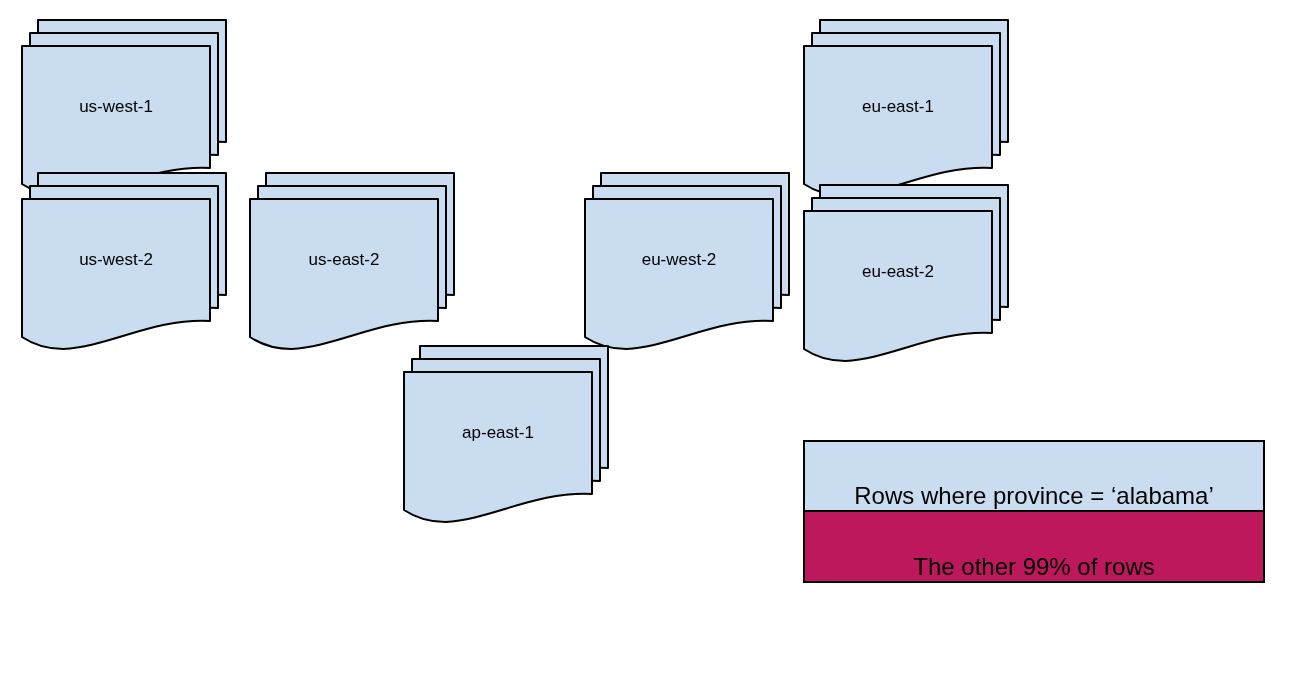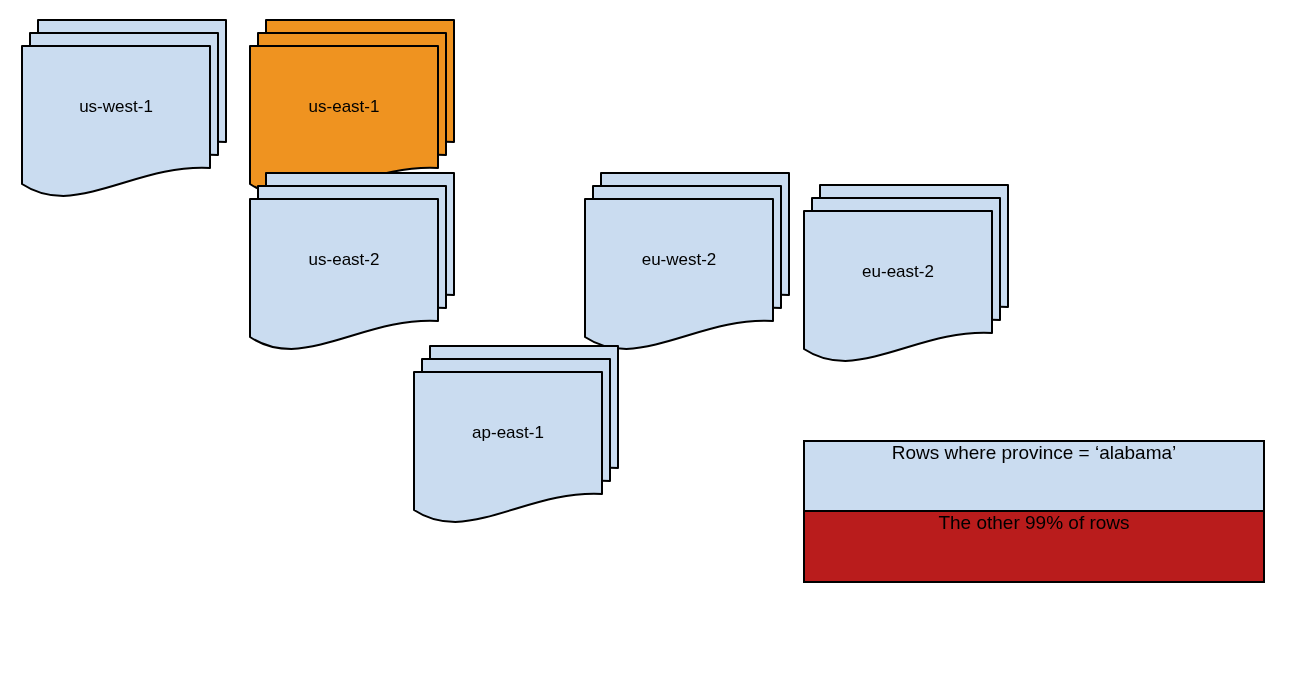--- a/index.html
+++ b/index.html
@@ -48,63 +48,77 @@
   .legend {
     position: absolute;
     box-sizing: border-box;
     border: 2px solid #000000;
   }
   .legend-row {
     box-sizing: border-box;
     width: 100%;
     height: 50%;
     display: flex;
-    align-items: flex-start;
+    align-items: flex-end;
     justify-content: center;
-    font-size: 19px;
+    font-size: 24px;
     color: #000000;
   }
   .legend-row.blue {
     background: #cadcf0;
     border-bottom: 2px solid #000000;
   }
   .legend-row.orange {
-    background: #b91c1c;
+    background: #be185d;
   }
 </style>
 </head>
 <body>
 
 <div id="canvas">
     <div class="stack" style="left: 20px; top: 18px;">
       <svg width="208" height="182" viewBox="0 0 208 182">
         <g transform="translate(18,2)">
           <path d="M 0 0 L 188 0 L 188 122 C 131.6 119 , 86.48 148 , 41.36 150 C 22.56 150 , 7.5200000000000005 143 , 0 138 Z" fill="#cadcf0" stroke="#000000" stroke-width="2" stroke-linejoin="round"></path>
         </g>
         <g transform="translate(10,15)">
           <path d="M 0 0 L 188 0 L 188 122 C 131.6 119 , 86.48 148 , 41.36 150 C 22.56 150 , 7.5200000000000005 143 , 0 138 Z" fill="#cadcf0" stroke="#000000" stroke-width="2" stroke-linejoin="round"></path>
         </g>
         <g transform="translate(2,28)">
           <path d="M 0 0 L 188 0 L 188 122 C 131.6 119 , 86.48 148 , 41.36 150 C 22.56 150 , 7.5200000000000005 143 , 0 138 Z" fill="#cadcf0" stroke="#000000" stroke-width="2" stroke-linejoin="round"></path>
         </g>
         <text x="96" y="90" class="doc-label">us-west-1</text>
       </svg>
     </div>
-    <div class="stack" style="left: 248px; top: 18px;">
+    <div class="stack" style="left: 802px; top: 18px;">
       <svg width="208" height="182" viewBox="0 0 208 182">
         <g transform="translate(18,2)">
-          <path d="M 0 0 L 188 0 L 188 122 C 131.6 119 , 86.48 148 , 41.36 150 C 22.56 150 , 7.5200000000000005 143 , 0 138 Z" fill="#ef9320" stroke="#000000" stroke-width="2" stroke-linejoin="round"></path>
+          <path d="M 0 0 L 188 0 L 188 122 C 131.6 119 , 86.48 148 , 41.36 150 C 22.56 150 , 7.5200000000000005 143 , 0 138 Z" fill="#cadcf0" stroke="#000000" stroke-width="2" stroke-linejoin="round"></path>
         </g>
         <g transform="translate(10,15)">
-          <path d="M 0 0 L 188 0 L 188 122 C 131.6 119 , 86.48 148 , 41.36 150 C 22.56 150 , 7.5200000000000005 143 , 0 138 Z" fill="#ef9320" stroke="#000000" stroke-width="2" stroke-linejoin="round"></path>
+          <path d="M 0 0 L 188 0 L 188 122 C 131.6 119 , 86.48 148 , 41.36 150 C 22.56 150 , 7.5200000000000005 143 , 0 138 Z" fill="#cadcf0" stroke="#000000" stroke-width="2" stroke-linejoin="round"></path>
         </g>
         <g transform="translate(2,28)">
-          <path d="M 0 0 L 188 0 L 188 122 C 131.6 119 , 86.48 148 , 41.36 150 C 22.56 150 , 7.5200000000000005 143 , 0 138 Z" fill="#ef9320" stroke="#000000" stroke-width="2" stroke-linejoin="round"></path>
+          <path d="M 0 0 L 188 0 L 188 122 C 131.6 119 , 86.48 148 , 41.36 150 C 22.56 150 , 7.5200000000000005 143 , 0 138 Z" fill="#cadcf0" stroke="#000000" stroke-width="2" stroke-linejoin="round"></path>
         </g>
-        <text x="96" y="90" class="doc-label">us-east-1</text>
+        <text x="96" y="90" class="doc-label">eu-east-1</text>
+      </svg>
+    </div>
+    <div class="stack" style="left: 20px; top: 171px;">
+      <svg width="208" height="182" viewBox="0 0 208 182">
+        <g transform="translate(18,2)">
+          <path d="M 0 0 L 188 0 L 188 122 C 131.6 119 , 86.48 148 , 41.36 150 C 22.56 150 , 7.5200000000000005 143 , 0 138 Z" fill="#cadcf0" stroke="#000000" stroke-width="2" stroke-linejoin="round"></path>
+        </g>
+        <g transform="translate(10,15)">
+          <path d="M 0 0 L 188 0 L 188 122 C 131.6 119 , 86.48 148 , 41.36 150 C 22.56 150 , 7.5200000000000005 143 , 0 138 Z" fill="#cadcf0" stroke="#000000" stroke-width="2" stroke-linejoin="round"></path>
+        </g>
+        <g transform="translate(2,28)">
+          <path d="M 0 0 L 188 0 L 188 122 C 131.6 119 , 86.48 148 , 41.36 150 C 22.56 150 , 7.5200000000000005 143 , 0 138 Z" fill="#cadcf0" stroke="#000000" stroke-width="2" stroke-linejoin="round"></path>
+        </g>
+        <text x="96" y="90" class="doc-label">us-west-2</text>
       </svg>
     </div>
     <div class="stack" style="left: 248px; top: 171px; text-decoration: underline;">
       <svg width="208" height="182" viewBox="0 0 208 182">
         <g transform="translate(18,2)">
           <path d="M 0 0 L 188 0 L 188 122 C 131.6 119 , 86.48 148 , 41.36 150 C 22.56 150 , 7.5200000000000005 143 , 0 138 Z" fill="#cadcf0" stroke="#000000" stroke-width="2" stroke-linejoin="round"></path>
         </g>
         <g transform="translate(10,15)">
           <path d="M 0 0 L 188 0 L 188 122 C 131.6 119 , 86.48 148 , 41.36 150 C 22.56 150 , 7.5200000000000005 143 , 0 138 Z" fill="#cadcf0" stroke="#000000" stroke-width="2" stroke-linejoin="round"></path>
         </g>
@@ -135,21 +149,21 @@
         </g>
         <g transform="translate(10,15)">
           <path d="M 0 0 L 188 0 L 188 122 C 131.6 119 , 86.48 148 , 41.36 150 C 22.56 150 , 7.5200000000000005 143 , 0 138 Z" fill="#cadcf0" stroke="#000000" stroke-width="2" stroke-linejoin="round"></path>
         </g>
         <g transform="translate(2,28)">
           <path d="M 0 0 L 188 0 L 188 122 C 131.6 119 , 86.48 148 , 41.36 150 C 22.56 150 , 7.5200000000000005 143 , 0 138 Z" fill="#cadcf0" stroke="#000000" stroke-width="2" stroke-linejoin="round"></path>
         </g>
         <text x="96" y="90" class="doc-label">eu-east-2</text>
       </svg>
     </div>
-    <div class="stack" style="left: 412px; top: 344px;">
+    <div class="stack" style="left: 402px; top: 344px;">
       <svg width="208" height="182" viewBox="0 0 208 182">
         <g transform="translate(18,2)">
           <path d="M 0 0 L 188 0 L 188 122 C 131.6 119 , 86.48 148 , 41.36 150 C 22.56 150 , 7.5200000000000005 143 , 0 138 Z" fill="#cadcf0" stroke="#000000" stroke-width="2" stroke-linejoin="round"></path>
         </g>
         <g transform="translate(10,15)">
           <path d="M 0 0 L 188 0 L 188 122 C 131.6 119 , 86.48 148 , 41.36 150 C 22.56 150 , 7.5200000000000005 143 , 0 138 Z" fill="#cadcf0" stroke="#000000" stroke-width="2" stroke-linejoin="round"></path>
         </g>
         <g transform="translate(2,28)">
           <path d="M 0 0 L 188 0 L 188 122 C 131.6 119 , 86.48 148 , 41.36 150 C 22.56 150 , 7.5200000000000005 143 , 0 138 Z" fill="#cadcf0" stroke="#000000" stroke-width="2" stroke-linejoin="round"></path>
         </g>

